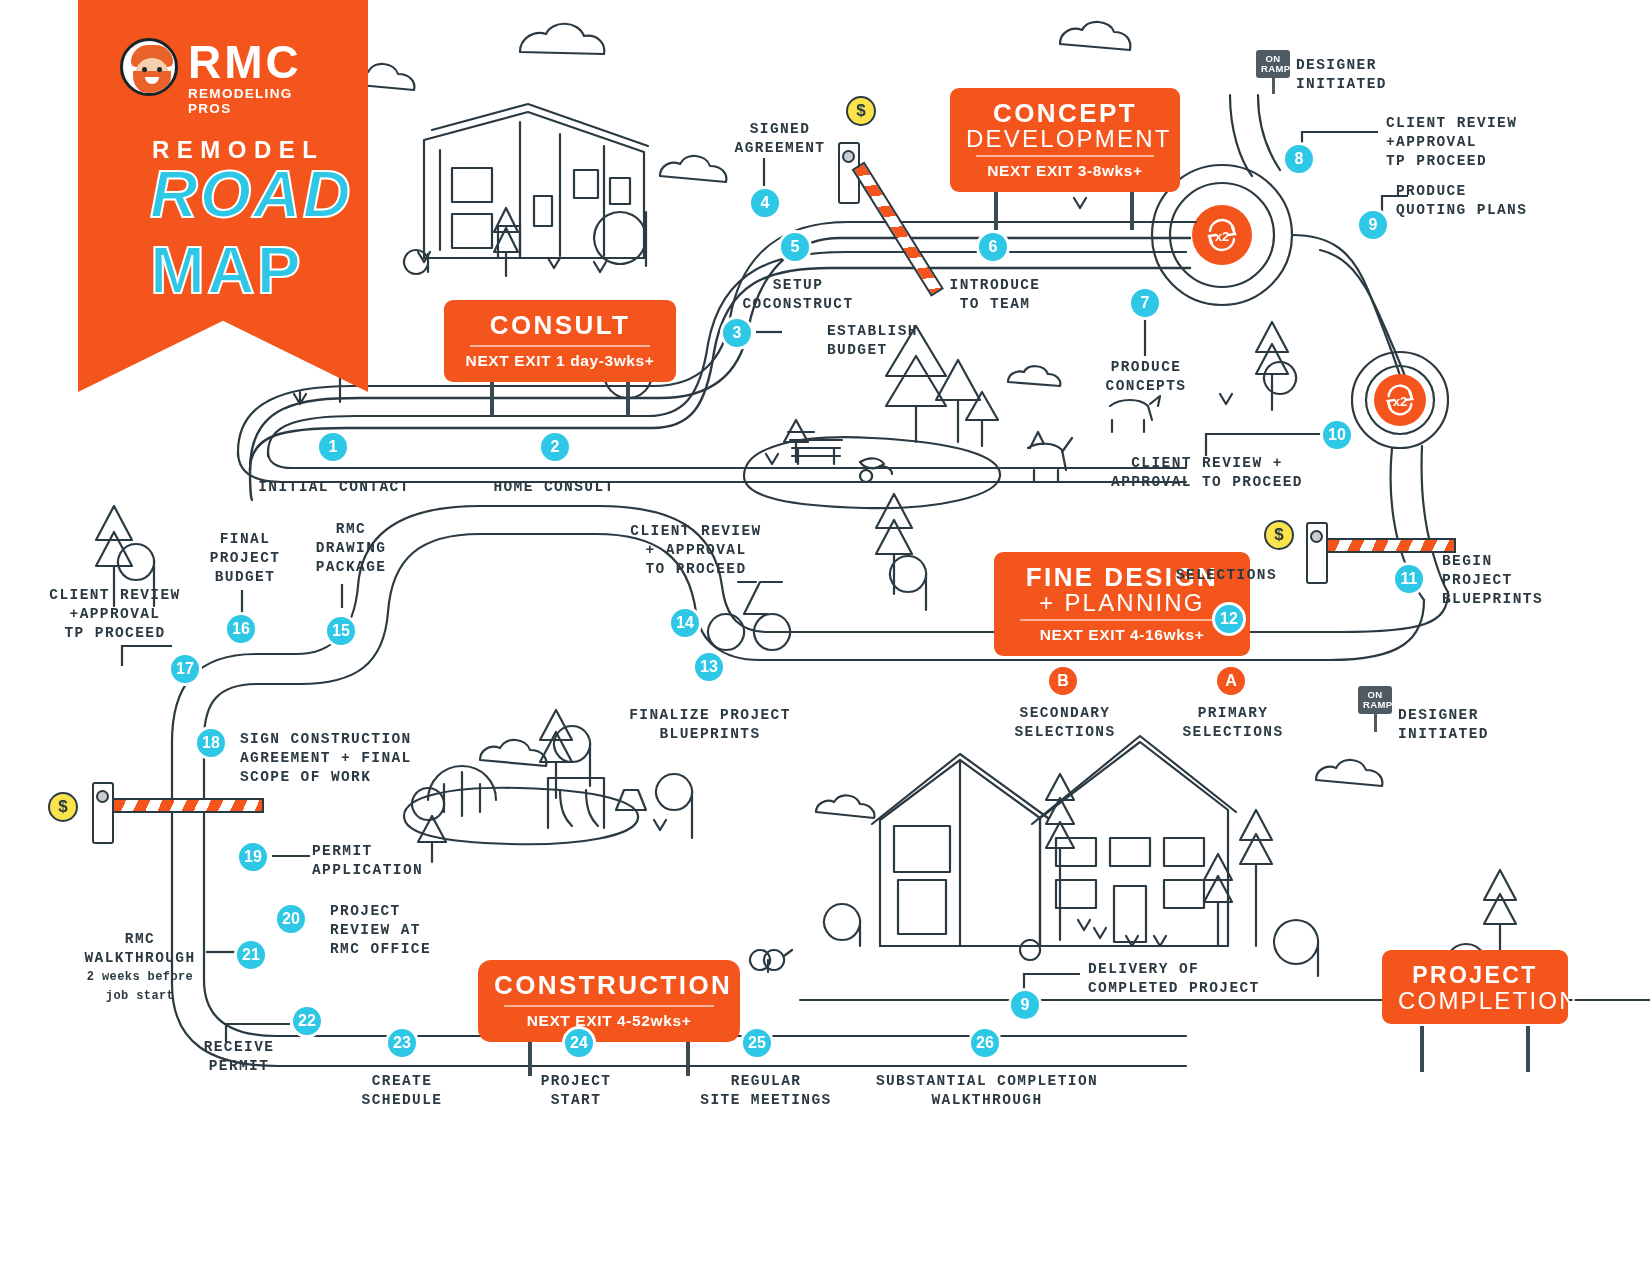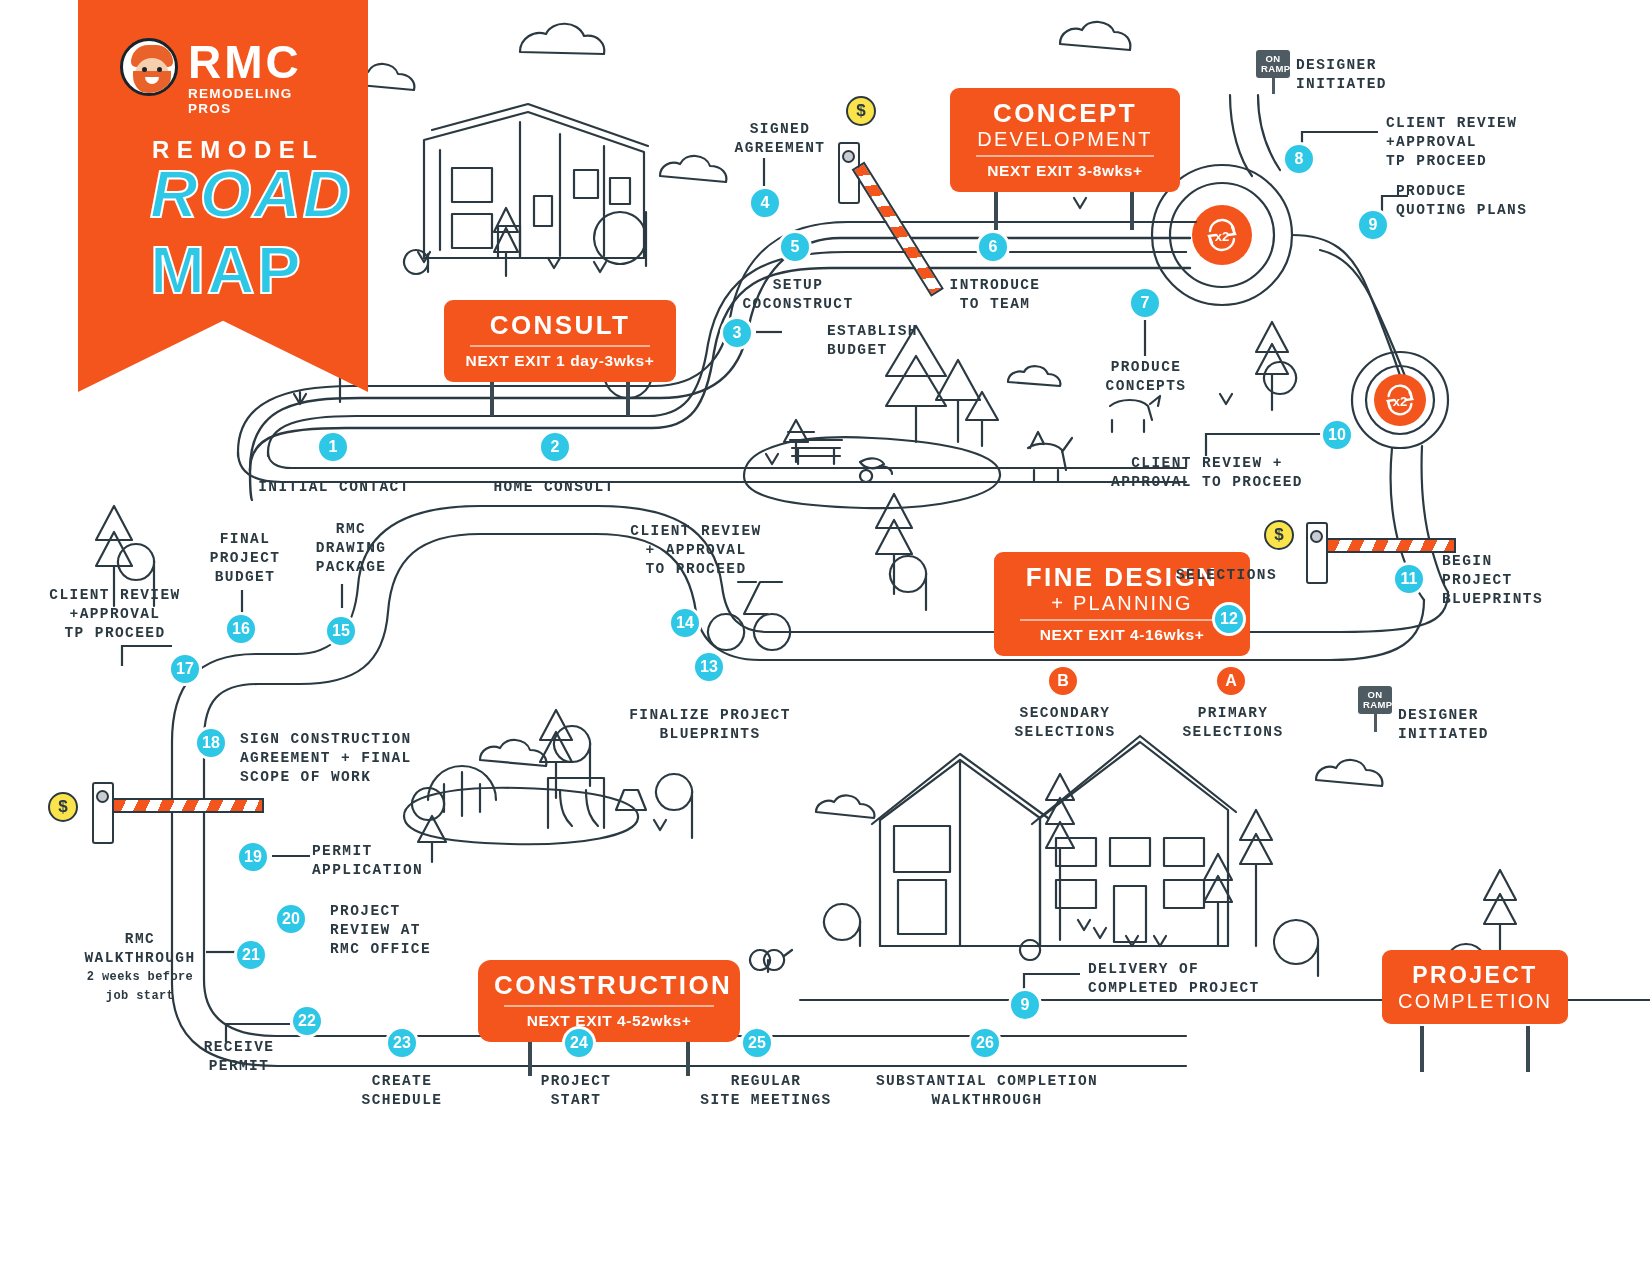--- a/index.html
+++ b/index.html
@@ -53,21 +53,21 @@
   }
   .banner-road { top: 162px; font-style: italic; }
   .banner-map { top: 238px; }
 
   
   .sign {
     position: absolute; background: #f4551c; border-radius: 9px; color: #fff; z-index: 5;
     padding: 10px 16px 12px; text-align: center;
   }
   .sign .t1 { font-size: 26px; font-weight: bold; letter-spacing: 2.4px; line-height: 30px; }
-  .sign .t2 { font-size: 20px; letter-spacing: 2.2px; line-height: 22px; }
+  .sign .t2 { font-size: 24px; letter-spacing: 2.2px; line-height: 22px; }
   .sign .t3 { font-size: 15.5px; font-weight: bold; letter-spacing: 0.6px; margin-top: 5px; }
   .sign .rule { height: 1.5px; background: rgba(255,255,255,.55); margin: 5px 10px 4px; }
   .sign-legs { position: absolute; z-index: 4; }
 
   
   .node {
     position: absolute; width: 34px; height: 34px; border-radius: 50%;
     background: #2ec7e6; border: 3px solid #ffffff; color: #ffffff;
     font-size: 16px; font-weight: bold; display: flex; align-items: center; justify-content: center;
     z-index: 5;

